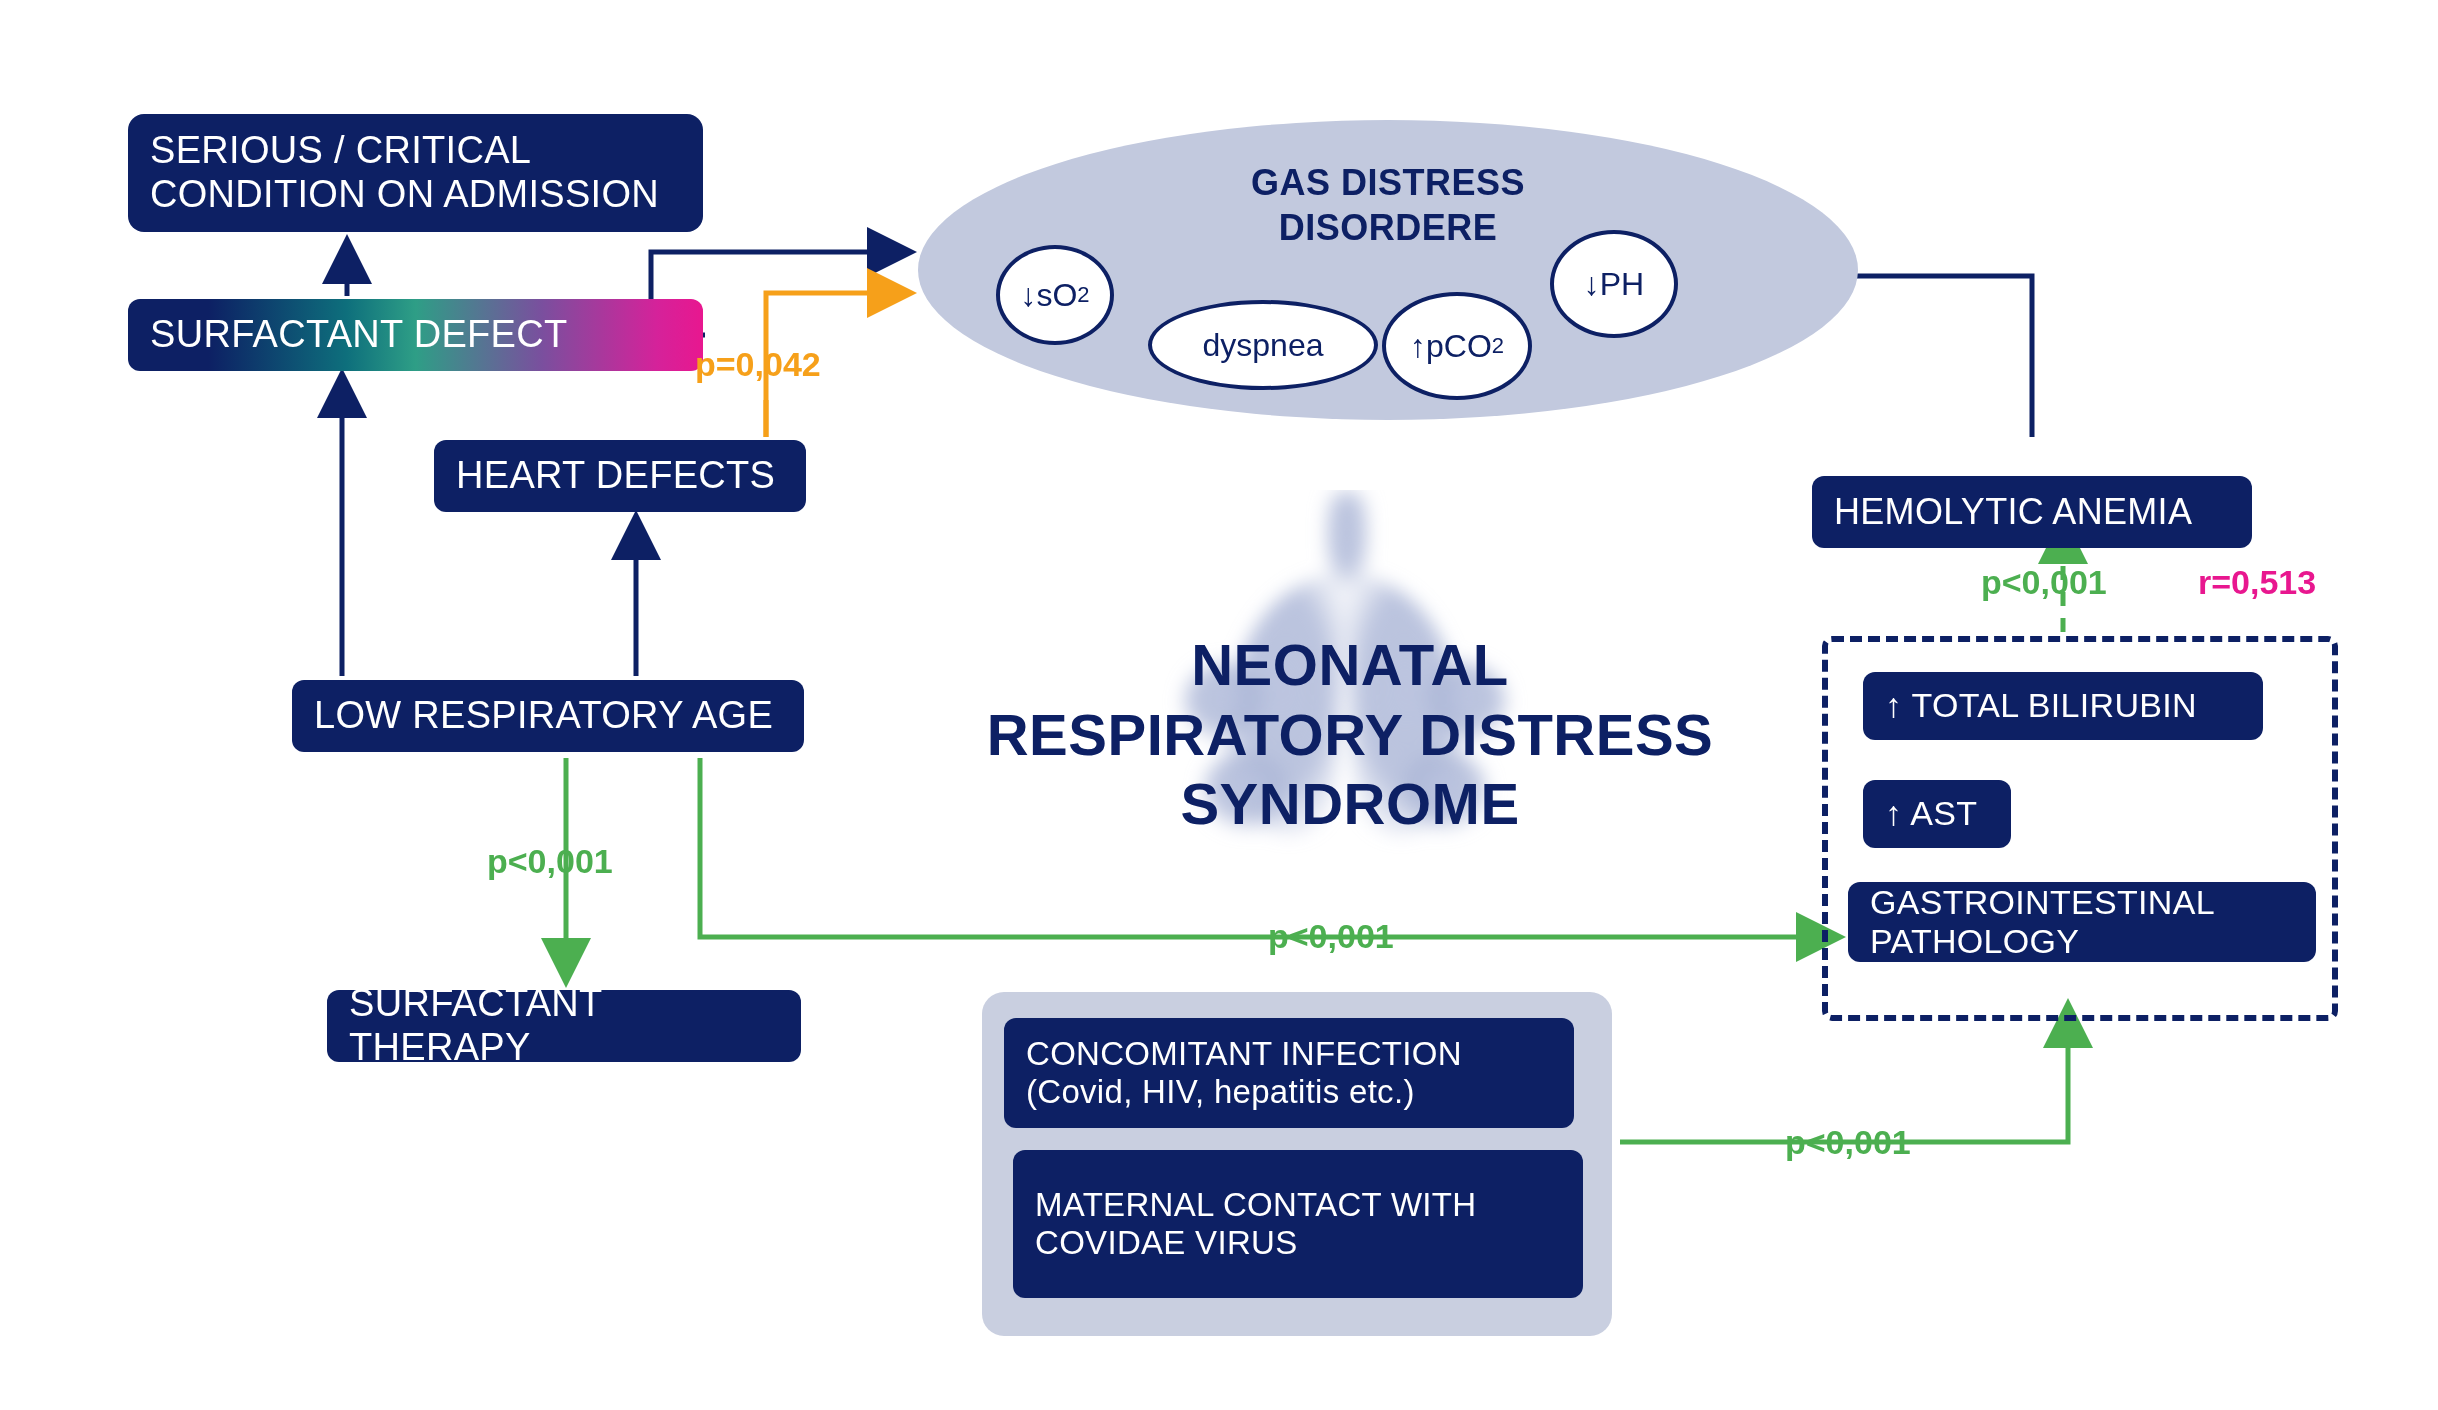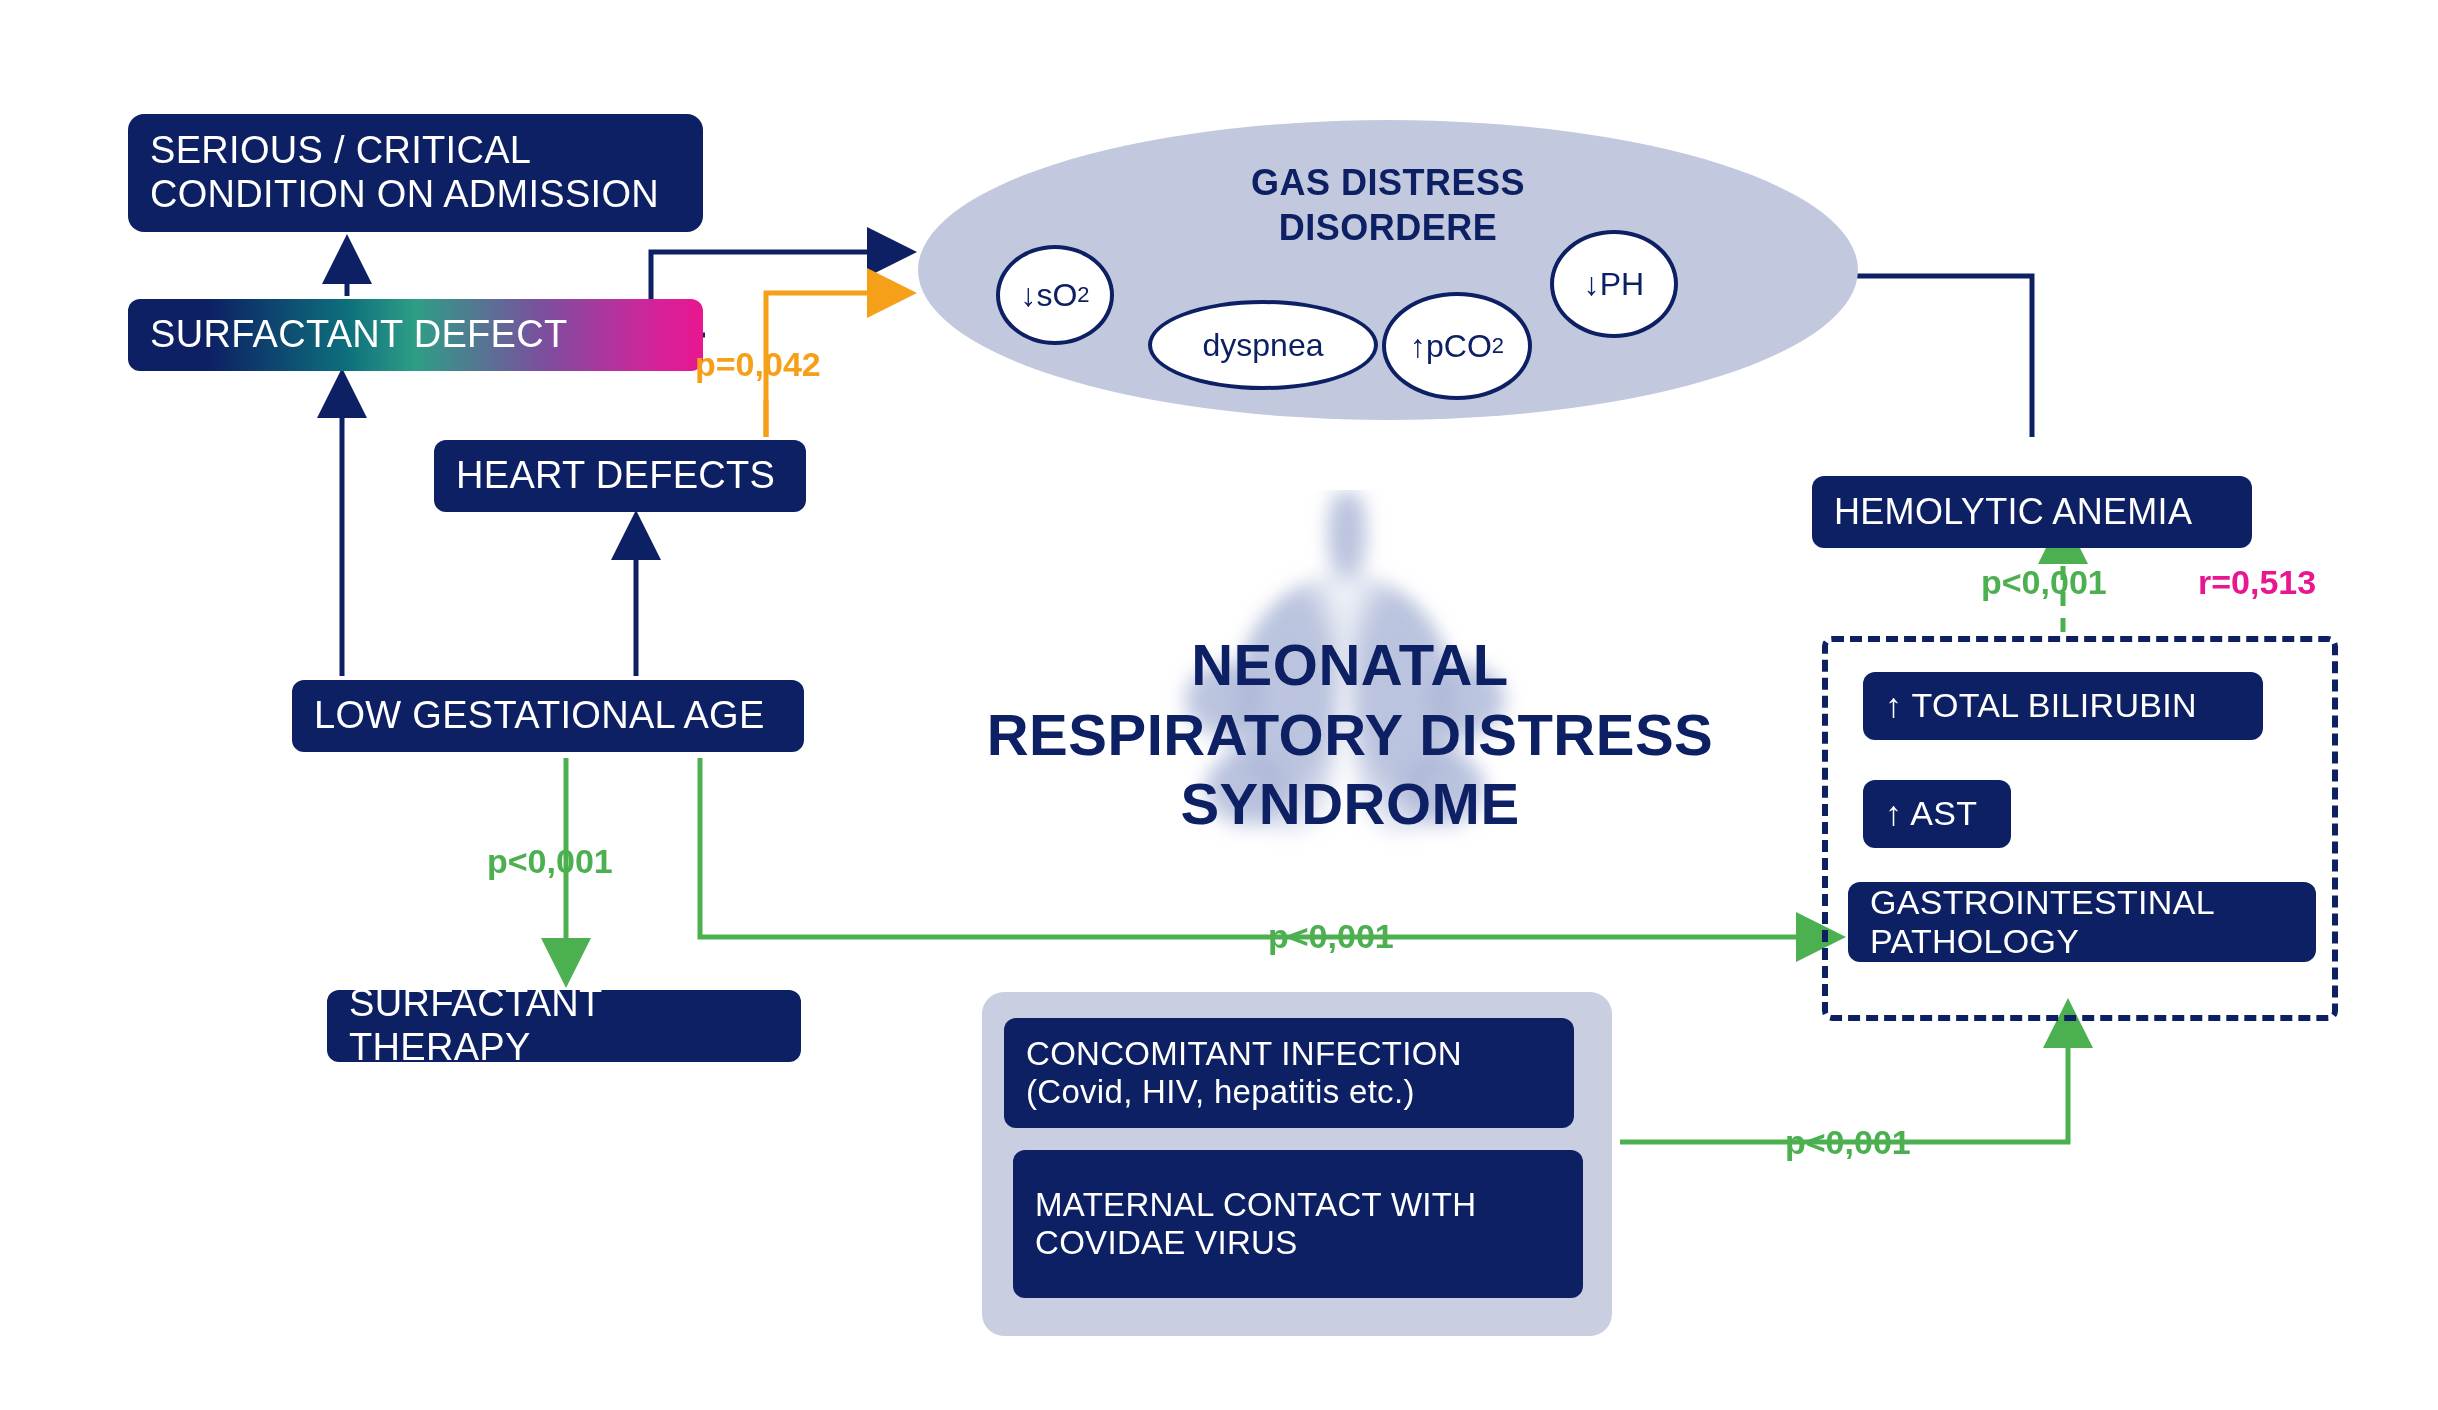--- a/index.html
+++ b/index.html
@@ -275,21 +275,21 @@
 
   <div class="node" id="n-surfactant-defect">
     <span>SURFACTANT DEFECT</span>
   </div>
 
   <div class="node" id="n-heart-defects">
     <span>HEART DEFECTS</span>
   </div>
 
   <div class="node" id="n-low-gest">
-    <span>LOW GESTATIONAL AGE</span>
+    <span>LOW RESPIRATORY AGE</span>
   </div>
 
   <div class="node" id="n-surf-therapy">
     <span>SURFACTANT THERAPY</span>
   </div>
 
   <div class="node" id="n-hemolytic">
     <span>HEMOLYTIC ANEMIA</span>
   </div>
 

